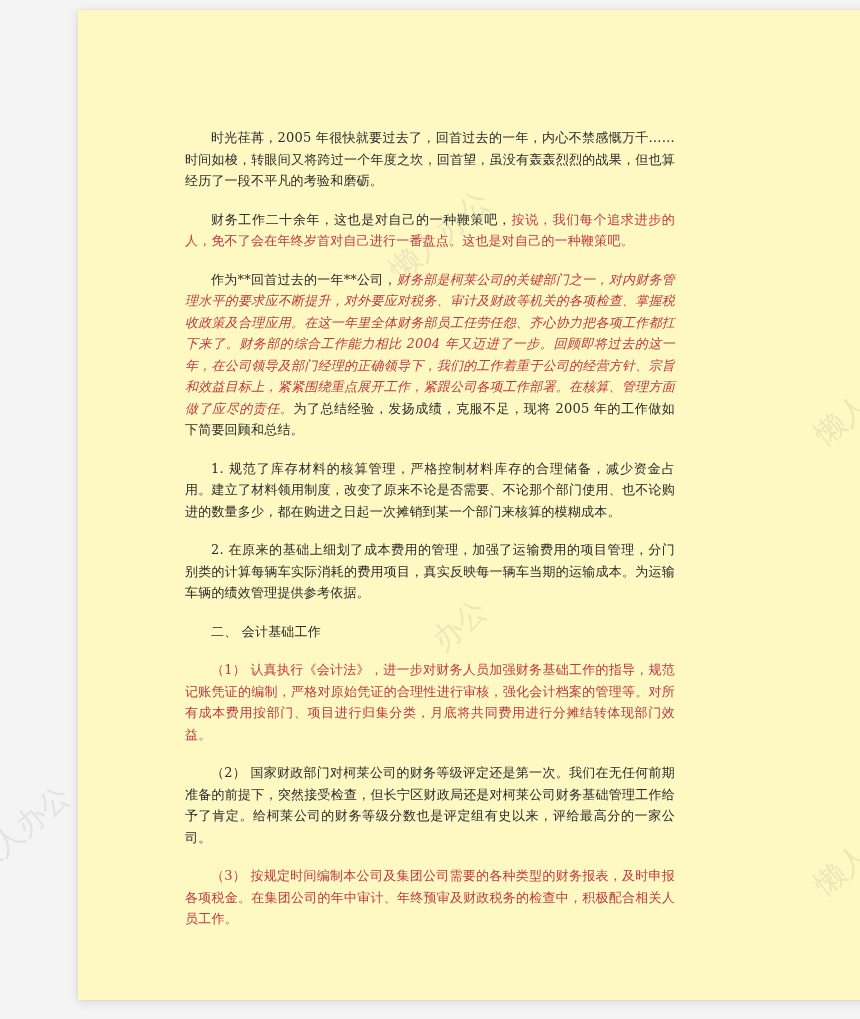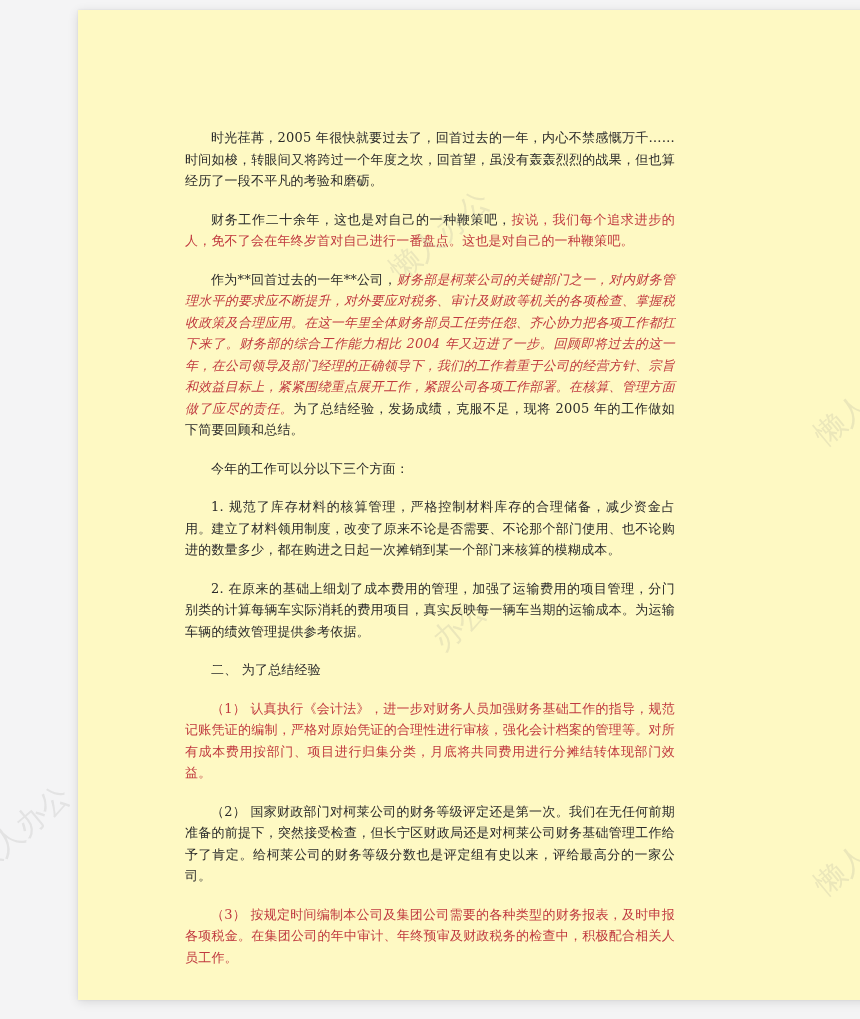--- a/index.html
+++ b/index.html
@@ -28,24 +28,23 @@
   }
 </style>
 </head>
 <body>
 
 <div class="page">
   <div class="content" id="content">
     <p><span>时光荏苒，2005 年很快就要过去了，回首过去的一年，内心不禁感慨万千……时间如梭，转眼间又将跨过一个年度之坎，回首望，虽没有轰轰烈烈的战果，但也算经历了一段不平凡的考验和磨砺。</span></p>
     <p><span>财务工作二十余年，这也是对自己的一种鞭策吧，</span><span class="red" style="color: rgb(192, 57, 63);">按说，我们每个追求进步的人，免不了会在年终岁首对自己进行一番盘点。这也是对自己的一种鞭策吧。</span></p>
     <p><span>作为**回首过去的一年**公司，</span><span class="red" style="color: rgb(192, 57, 63); font-style: italic;">财务部是柯莱公司的关键部门之一，对内财务管理水平的要求应不断提升，对外要应对税务、审计及财政等机关的各项检查、掌握税收政策及合理应用。在这一年里全体财务部员工任劳任怨、齐心协力把各项工作都扛下来了。财务部的综合工作能力相比 2004 年又迈进了一步。回顾即将过去的这一年，在公司领导及部门经理的正确领导下，我们的工作着重于公司的经营方针、宗旨和效益目标上，紧紧围绕重点展开工作，紧跟公司各项工作部署。在核算、管理方面做了应尽的责任。</span><span>为了总结经验，发扬成绩，克服不足，现将 2005 年的工作做如下简要回顾和总结。</span></p>
-    <p><span>今年的工作可以分以下三个方面：</span></p>
     <p><span>1. 规范了库存材料的核算管理，严格控制材料库存的合理储备，减少资金占用。建立了材料领用制度，改变了原来不论是否需要、不论那个部门使用、也不论购进的数量多少，都在购进之日起一次摊销到某一个部门来核算的模糊成本。</span></p>
     <p><span>2. 在原来的基础上细划了成本费用的管理，加强了运输费用的项目管理，分门别类的计算每辆车实际消耗的费用项目，真实反映每一辆车当期的运输成本。为运输车辆的绩效管理提供参考依据。</span></p>
-    <p><span>二、 为了总结经验</span></p>
+    <p><span>二、 会计基础工作</span></p>
     <p><span class="red" style="color: rgb(192, 57, 63);">（1） 认真执行《会计法》，进一步对财务人员加强财务基础工作的指导，规范记账凭证的编制，严格对原始凭证的合理性进行审核，强化会计档案的管理等。对所有成本费用按部门、项目进行归集分类，月底将共同费用进行分摊结转体现部门效益。</span></p>
     <p><span>（2） 国家财政部门对柯莱公司的财务等级评定还是第一次。我们在无任何前期准备的前提下，突然接受检查，但长宁区财政局还是对柯莱公司财务基础管理工作给予了肯定。给柯莱公司的财务等级分数也是评定组有史以来，评给最高分的一家公司。</span></p>
     <p><span class="red" style="color: rgb(192, 57, 63);">（3） 按规定时间编制本公司及集团公司需要的各种类型的财务报表，及时申报各项税金。在集团公司的年中审计、年终预审及财政税务的检查中，积极配合相关人员工作。</span></p>
 
   </div>
 </div>
 
 <div id="wm-layer">
   <div class="wm" style="left: 380px; top: 215px;">懒人办公</div>
   <div class="wm" style="left: 805px; top: 380px;">懒人办公</div>

